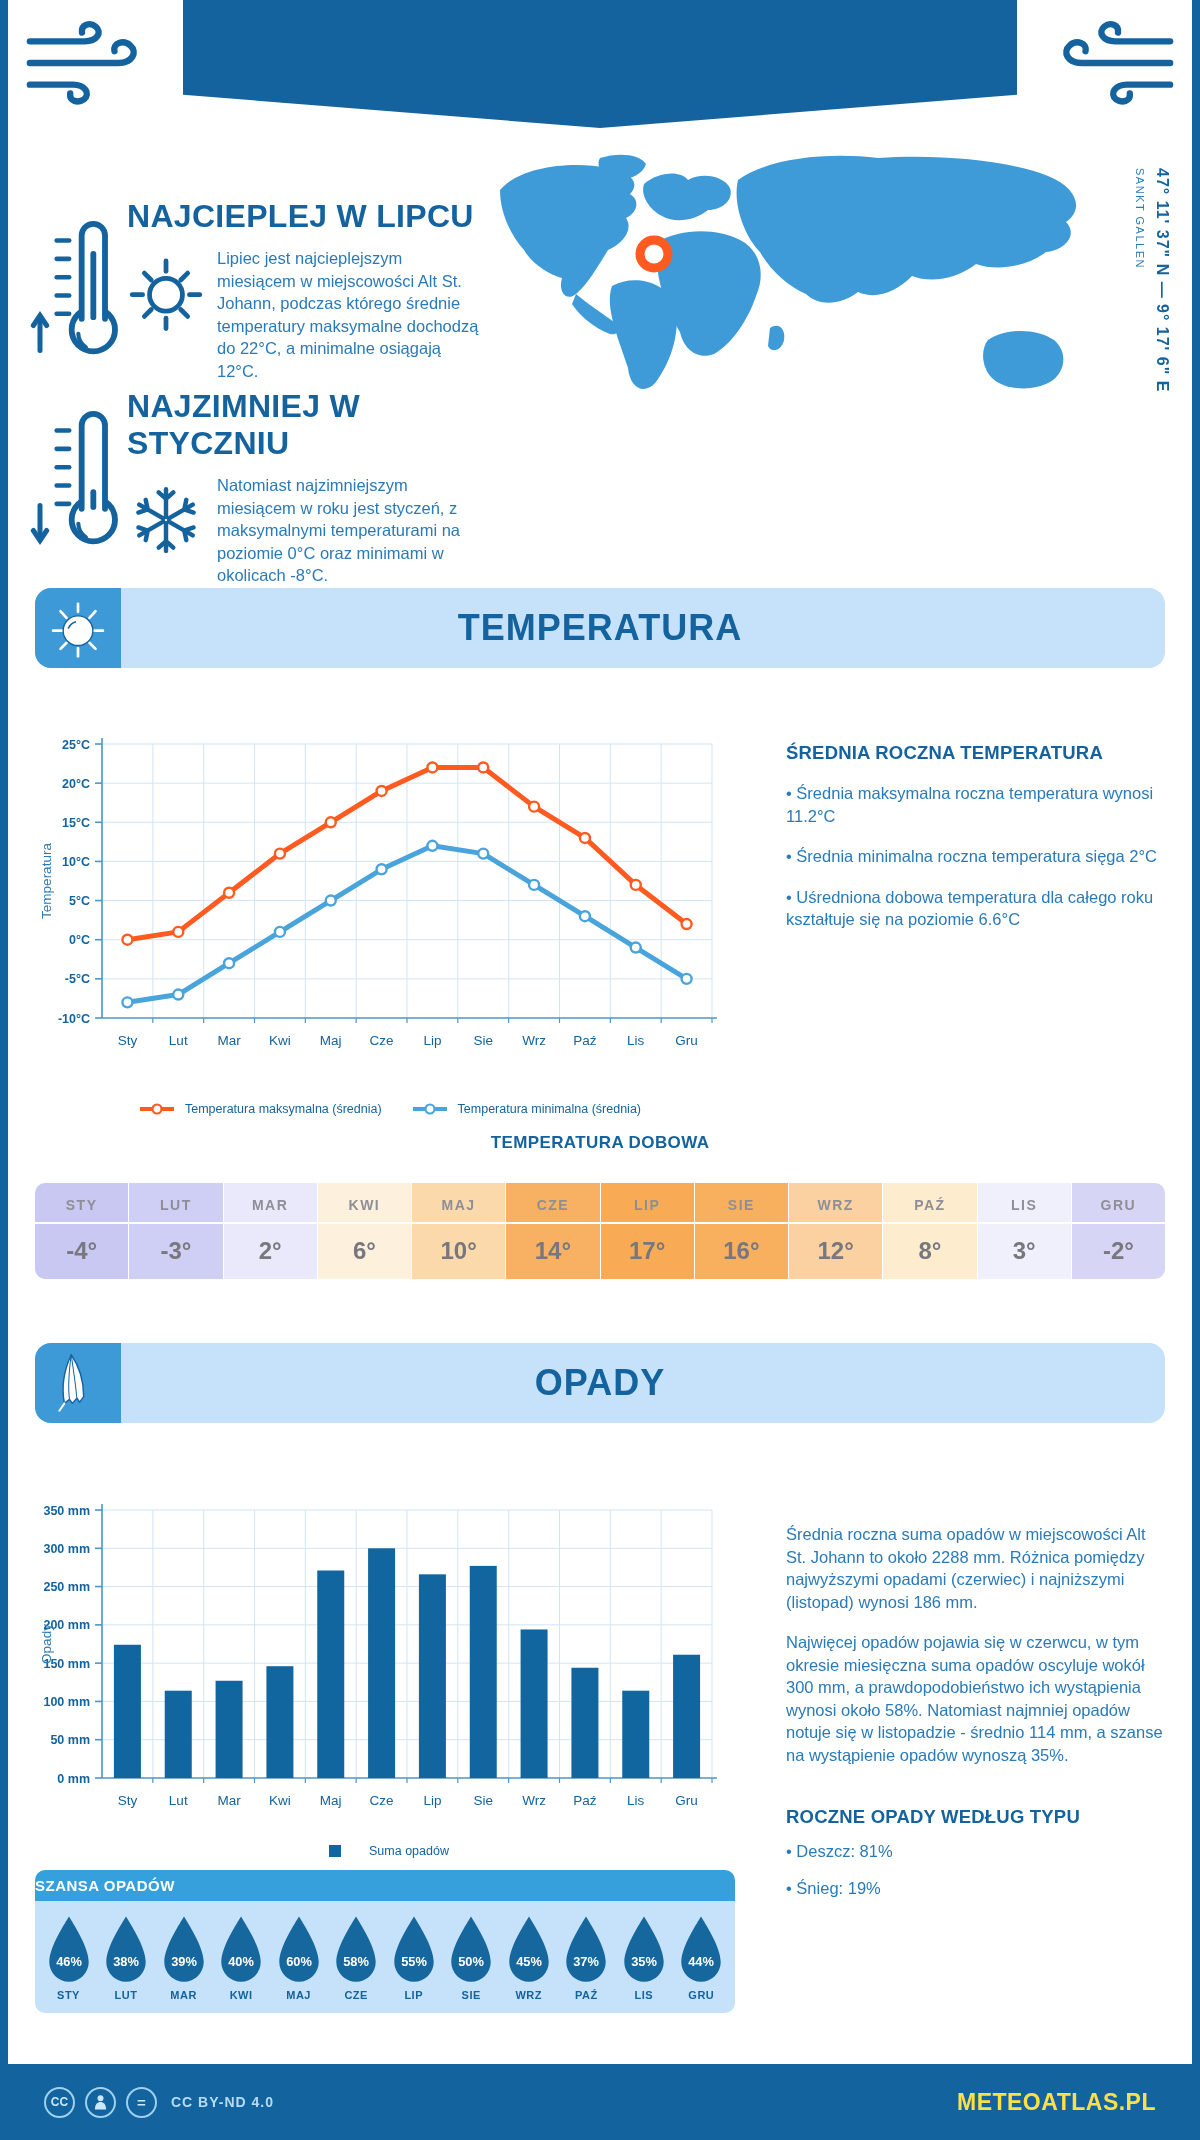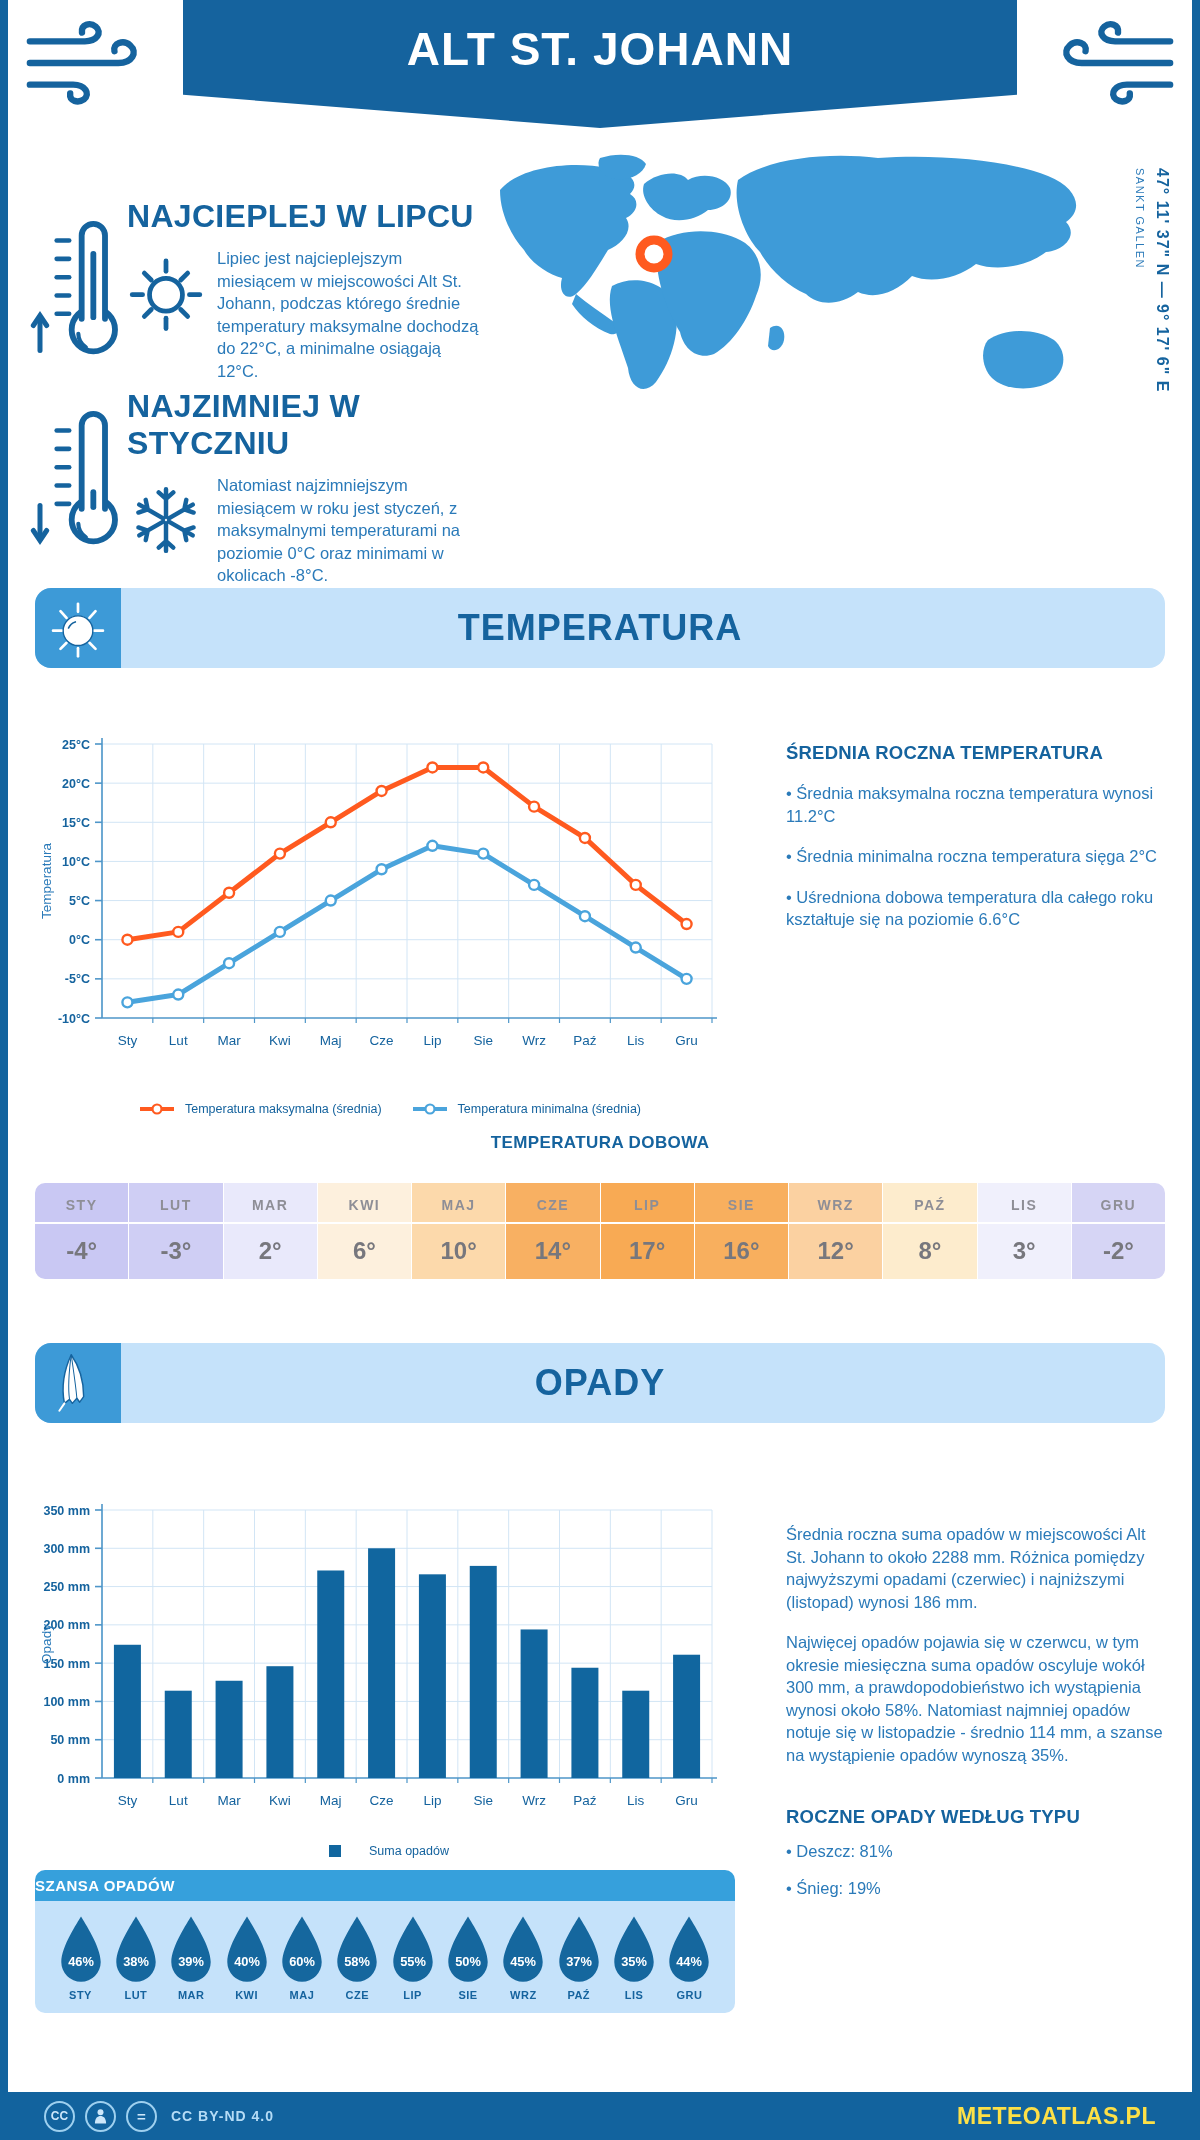--- a/index.html
+++ b/index.html
@@ -56,26 +56,26 @@
 
   .daily-title{position:absolute;left:0;right:0;top:1133px;text-align:center;font-size:17px;font-weight:bold;color:#15639e;letter-spacing:.4px}
   .daily{position:absolute;left:35px;top:1183px;width:1130px;height:96px;display:flex;border-radius:10px;overflow:hidden}
   .dcol{flex:1;text-align:center;border-right:1.5px solid #fff}
   .dcol:last-child{border-right:none}
   .dcol .dh{height:41px;line-height:44px;font-size:14px;font-weight:bold;color:#8e8e96;letter-spacing:1.5px;border-bottom:2px solid #fff}
   .dcol .dv{height:53px;line-height:53px;font-size:24px;font-weight:bold;color:#77777d}
 
   .chance{position:absolute;left:35px;top:1870px;width:700px;border-radius:10px;overflow:hidden}
   .chance-head{height:31px;line-height:31px;background:#36a0dc;color:#fff;font-weight:bold;font-size:15px;letter-spacing:.5px}
-  .chance-body{background:#c5e2fa;padding:13px 19px 12px;display:flex;justify-content:space-between}
+  .chance-body{background:#c5e2fa;padding:13px 7px 12px;display:flex;justify-content:space-between}
   .drop{width:53px;text-align:center}
   .drop svg{width:52px;height:72px;display:block;margin:0 auto}
   .drop .dl{margin-top:3px;font-size:11px;font-weight:bold;color:#15639e;letter-spacing:.5px}
 
-  .footer{position:absolute;left:0;right:0;bottom:0;height:48px;background:#12639e;display:flex;align-items:center;justify-content:space-between;padding:0 44px;z-index:7}
+  .footer{position:absolute;left:0;right:0;bottom:0;height:76px;background:#12639e;display:flex;align-items:center;justify-content:space-between;padding:0 44px;z-index:7}
   .cc-group{display:flex;align-items:center;gap:10px}
   .cc-circle{width:31px;height:31px;border:2.5px solid #9ed0ef;border-radius:50%;display:flex;align-items:center;justify-content:center;color:#cde7fa;font-weight:bold;font-size:12px}
   .cc-license{margin-left:4px;font-size:14px;font-weight:bold;color:#b5dcf6;letter-spacing:1px}
   .brand{font-size:23px;font-weight:bold;color:#fde047;letter-spacing:.5px}
 </style>
 </head>
 <body>
 
 <div class="page">
   <div class="edge l"></div>
@@ -85,21 +85,20 @@
     <path d="M8 24 H64 C76 24 82 15 75 9 C69 4 60 7 61 15"></path>
     <path d="M8 46 H98 C112 46 118 35 110 28 C103 22 92 26 94 34"></path>
     <path d="M8 68 H52 C64 68 70 77 63 83 C57 87 48 85 49 77"></path>
   </svg>
   <svg class="wind r" viewBox="0 0 120 92" fill="none" stroke="#15639e" stroke-width="6.5" stroke-linecap="round">
     <path d="M8 24 H64 C76 24 82 15 75 9 C69 4 60 7 61 15"></path>
     <path d="M8 46 H98 C112 46 118 35 110 28 C103 22 92 26 94 34"></path>
     <path d="M8 68 H52 C64 68 70 77 63 83 C57 87 48 85 49 77"></path>
   </svg>
   <header class="banner">
-    <h1>ALT ST. JOHANN</h1>
   </header>
 
   <section class="fact" id="fact-warm">
     <svg class="thermo" viewBox="0 0 120 170" fill="none" stroke="#15639e" stroke-linecap="round">
       <g stroke-width="6">
         <path d="M12 160 V120"></path>
           <path d="M4 130 L12 118 L20 130"></path>
       </g>
       <g stroke-width="5.5">
         <path d="M32 28 H47"></path>

